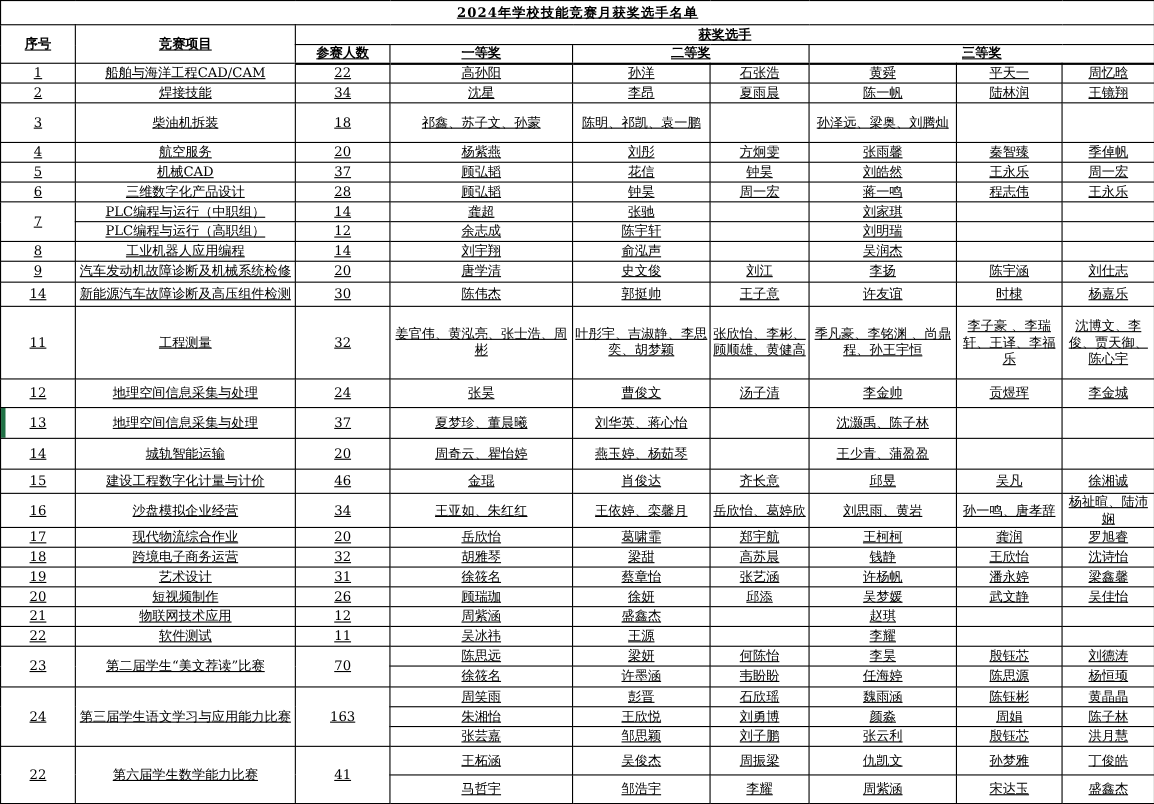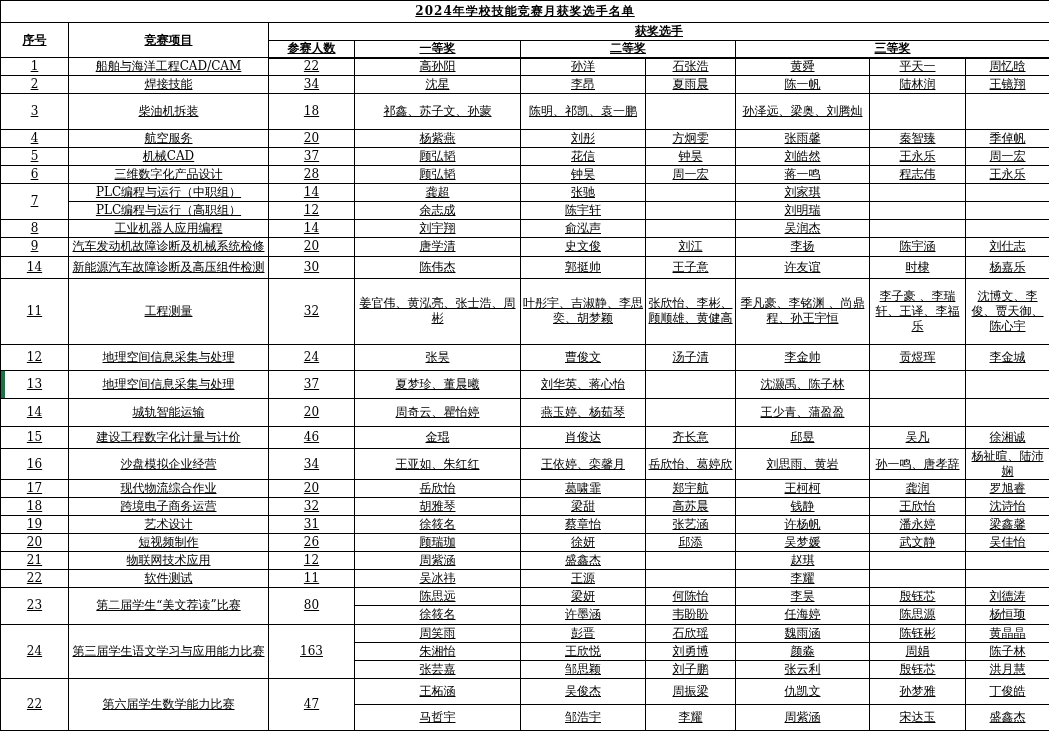--- a/index.html
+++ b/index.html
@@ -305,21 +305,21 @@
         <td>吴冰祎</td>
         <td>王源</td>
         <td></td>
         <td>李耀</td>
         <td></td>
         <td></td>
       </tr>
       <tr>
         <td rowspan="2">23</td>
         <td rowspan="2">第二届学生“美文荐读”比赛</td>
-        <td rowspan="2">80</td>
+        <td rowspan="2">70</td>
         <td>陈思远</td>
         <td>梁妍</td>
         <td>何陈怡</td>
         <td>李昊</td>
         <td>殷钰芯</td>
         <td>刘德涛</td>
       </tr>
       <tr>
         <td>徐筱名</td>
         <td>许墨涵</td>
@@ -351,21 +351,21 @@
         <td>张芸嘉</td>
         <td>邹思颖</td>
         <td>刘子鹏</td>
         <td>张云利</td>
         <td>殷钰芯</td>
         <td>洪月慧</td>
       </tr>
       <tr style="height: 26px;">
         <td rowspan="2">22</td>
         <td rowspan="2">第六届学生数学能力比赛</td>
-        <td rowspan="2">47</td>
+        <td rowspan="2">41</td>
         <td>王柘涵</td>
         <td>吴俊杰</td>
         <td>周振梁</td>
         <td>仇凯文</td>
         <td>孙梦雅</td>
         <td>丁俊皓</td>
       </tr>
       <tr style="height: 26px; margin-left: 19px;">
         <td>马哲宇</td>
         <td>邹浩宇</td>

